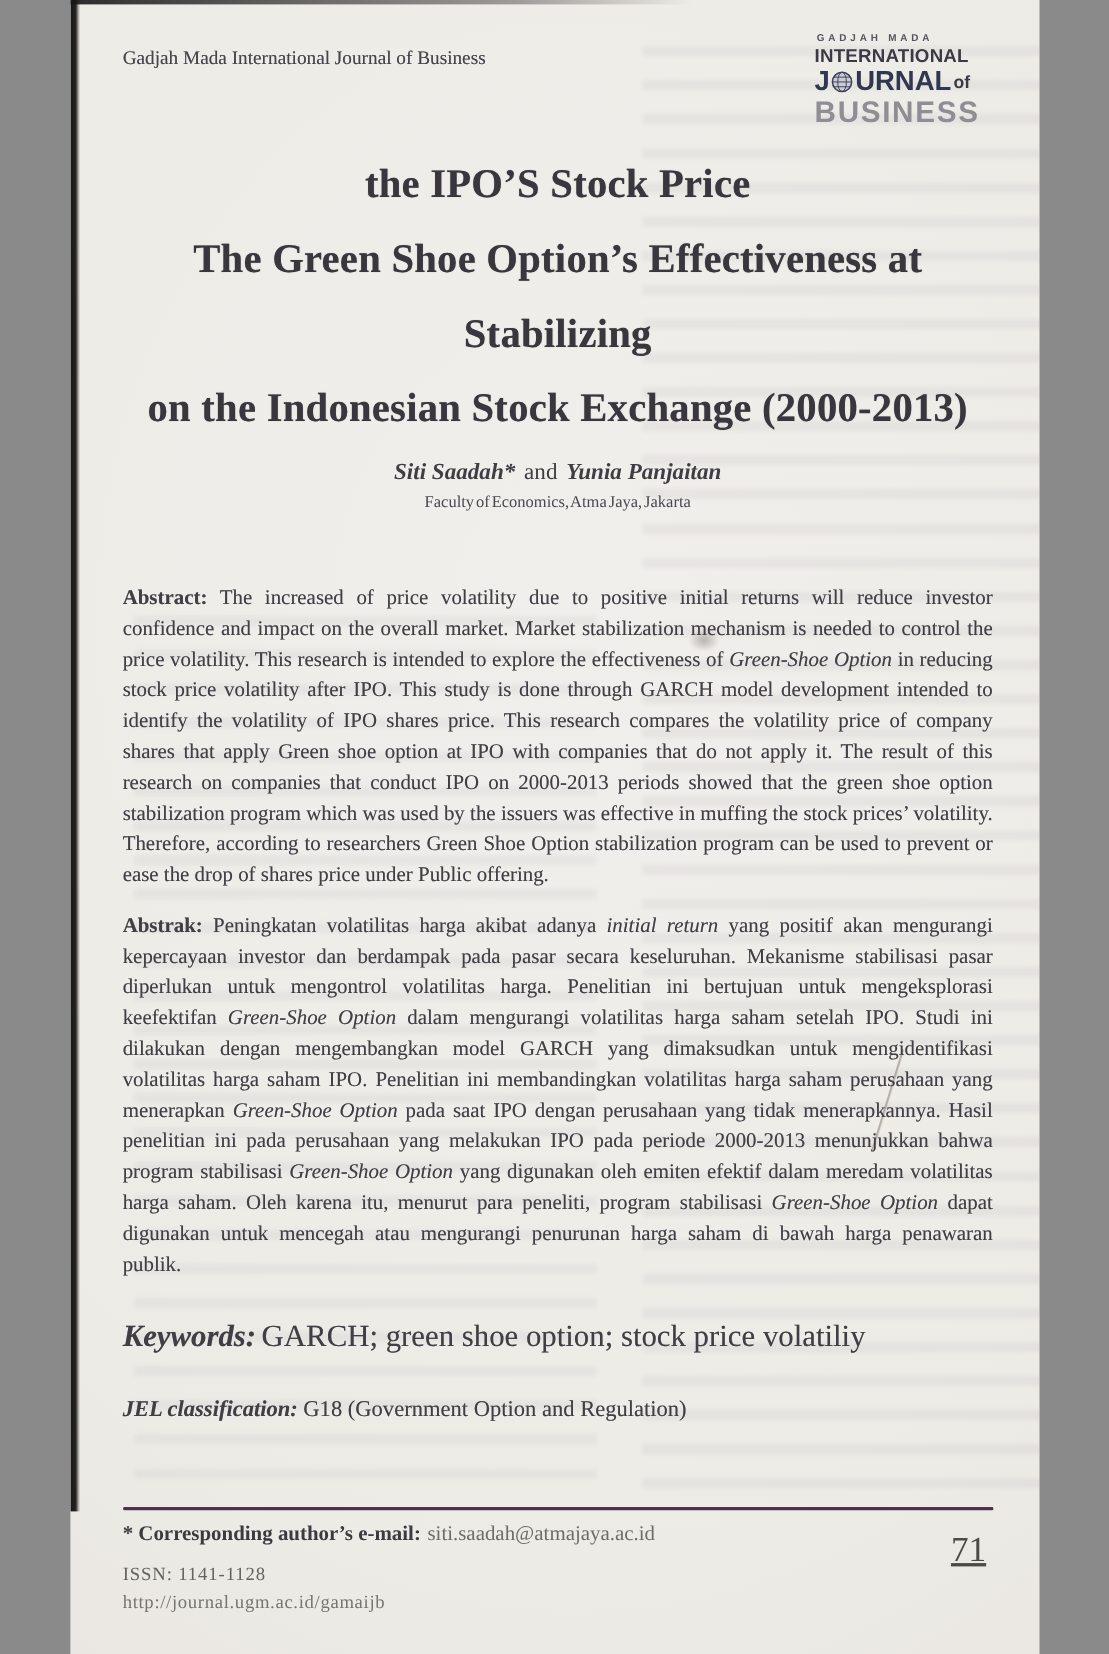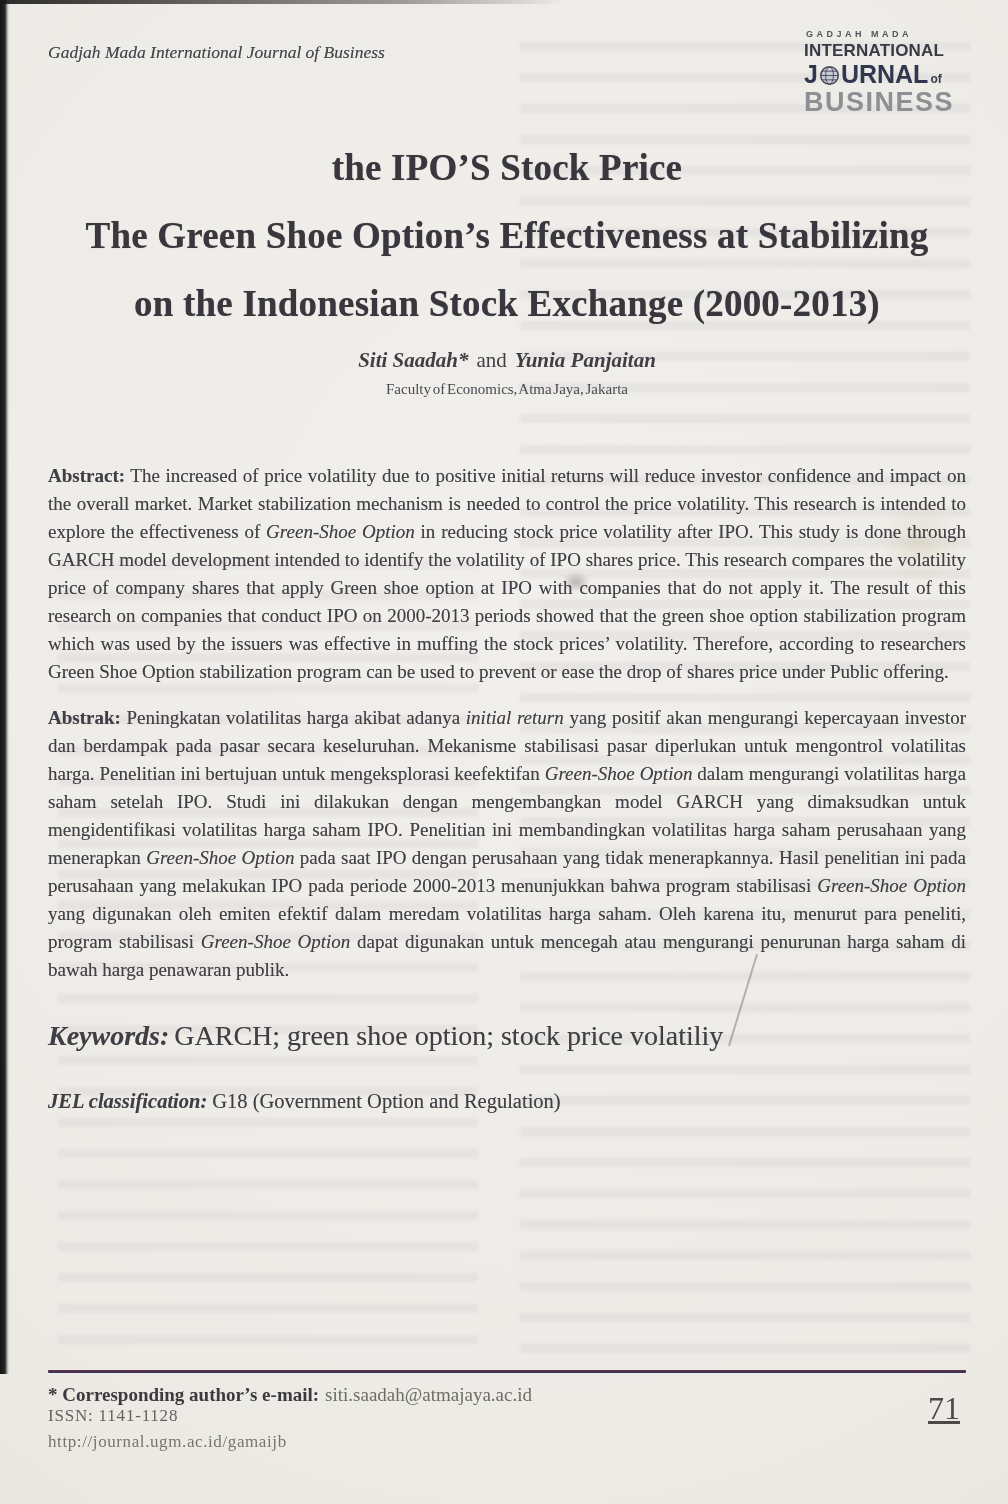--- a/index.html
+++ b/index.html
@@ -1,18 +1,18 @@
 <!DOCTYPE html>
 <html><head>
 <meta charset="utf-8">
 <style>
   html,body{margin:0;padding:0;background:#8a8a8a;}
   .page{
     position:relative;
-    width:1008px;height:1504px;
+    width:881px;height:1504px;
     margin:0 auto;
     overflow:hidden;
     background:radial-gradient(140% 105% at 52% 38%, #f1efeb 0%, #edebe6 55%, #e7e4df 82%, #ddd9d3 100%);
     font-family:"Liberation Serif", serif;
     color:#3e3c41;
   }
   .content{position:relative;z-index:2;padding:0 42px 0 48px;}
 
   
   .artifact{position:absolute;pointer-events:none;}
@@ -28,29 +28,29 @@
   .scratch{left:742px;top:952px;width:2px;height:96px;z-index:2;
     transform:rotate(17deg);background:rgba(97,84,73,.4);filter:blur(.6px);}
   .smudge{left:562px;top:572px;width:28px;height:20px;z-index:2;
     background:radial-gradient(closest-side,rgba(60,55,50,.32),rgba(0,0,0,0));filter:blur(1px);}
   .stain{left:880px;top:500px;width:80px;height:86px;z-index:1;
     background:radial-gradient(closest-side,rgba(172,150,92,.16),rgba(0,0,0,0));}
 
   
   .masthead{padding-top:40px;font-size:17.5px;line-height:24px;color:#46444c;
     text-shadow:0 0 .6px rgba(70,68,75,.5);}
-  .journal-name{font-style:italic;}
+  .journal-name{}
   .issue-line{margin-top:2px;}
 
   .logo{position:absolute;top:30px;right:44px;width:160px;z-index:2;
     font-family:"Liberation Sans", sans-serif;line-height:1.04;filter:blur(.35px);}
   .logo-univ{font-size:9px;font-weight:bold;letter-spacing:3.5px;color:#55545e;margin-left:2px;}
   .logo-l1{font-size:17px;font-weight:bold;color:#3a3944;margin-top:3px;letter-spacing:.2px;}
   .logo-l2{font-size:25px;font-weight:bold;color:#323750;display:flex;align-items:center;margin-top:1px;}
-  .logo-of{font-size:12px;color:#3a3944;margin-left:2px;align-self:flex-end;padding-bottom:2px;}
+  .logo-of{font-size:16px;color:#3a3944;margin-left:2px;align-self:flex-end;padding-bottom:2px;}
   .globe{display:inline-block;width:21px;height:21px;margin:0 1px;}
   .logo-l3{font-size:27px;font-weight:bold;color:#8f8e94;letter-spacing:1.5px;margin-top:1px;}
 
   
   .title{margin:70px 0 0 0;text-align:center;font-size:37px;line-height:68px;
     font-weight:bold;color:#39363d;letter-spacing:.2px;text-shadow:0 0 .7px rgba(57,54,61,.55);}
   .authors{margin-top:10px;text-align:center;font-size:21px;color:#403e44;}
   .author{font-weight:bold;font-style:italic;}
   .and-word{margin:0 8px;}
   .affiliation{margin-top:8px;text-align:center;font-size:15px;color:#4a4850;word-spacing:-2px;}
@@ -67,21 +67,21 @@
   .jel-line{margin-top:38px;font-size:20.5px;color:#413f45;text-shadow:0 0 .5px rgba(65,63,69,.45);}
 
   
   .footer{position:absolute;left:48px;right:42px;top:1370px;z-index:2;}
   .footer-rule{height:3px;border-radius:1px;
     background:linear-gradient(180deg,#6a3448 0%,#3a3050 60%,#54364a 100%);}
   .corresponding{margin-top:11px;font-size:19px;color:#3c3a3f;font-family:Liberation Serif, serif;}
   .corresponding-label{font-weight:bold;}
   .email{color:#6d6c66;margin-left:6px;}
   .pageno{position:absolute;right:6px;top:20px;font-size:32px;color:#4c4a46;text-decoration:underline;}
-  .issn{font-size:17px;color:#64635d;letter-spacing:.8px;}
+  .issn{margin-top:15px;font-size:17px;color:#64635d;letter-spacing:.8px;}
   .url{margin-top:6px;font-size:17px;color:#76756e;letter-spacing:.6px;}
 </style>
 </head>
 <body>
 
 <div class="page">
 
   <div class="artifact bleed bleed-left"></div>
   <div class="artifact bleed bleed-right"></div>
   <div class="artifact edge-left"></div>

